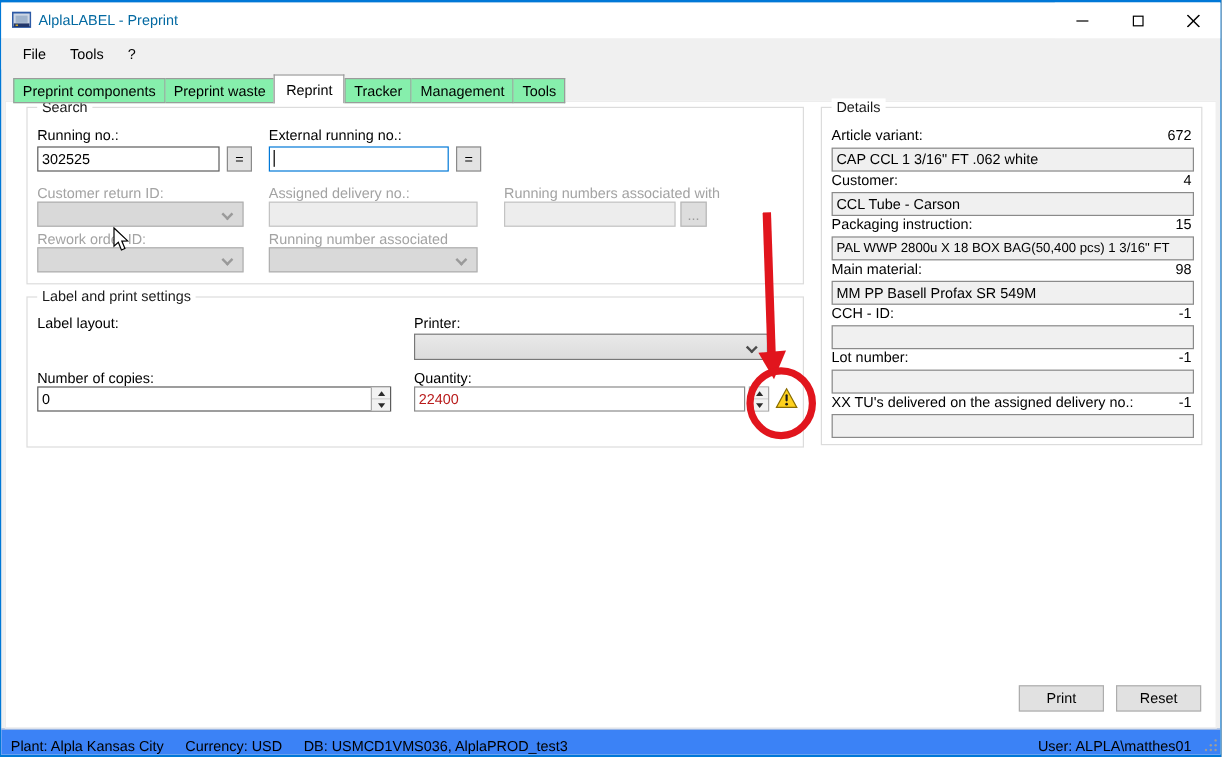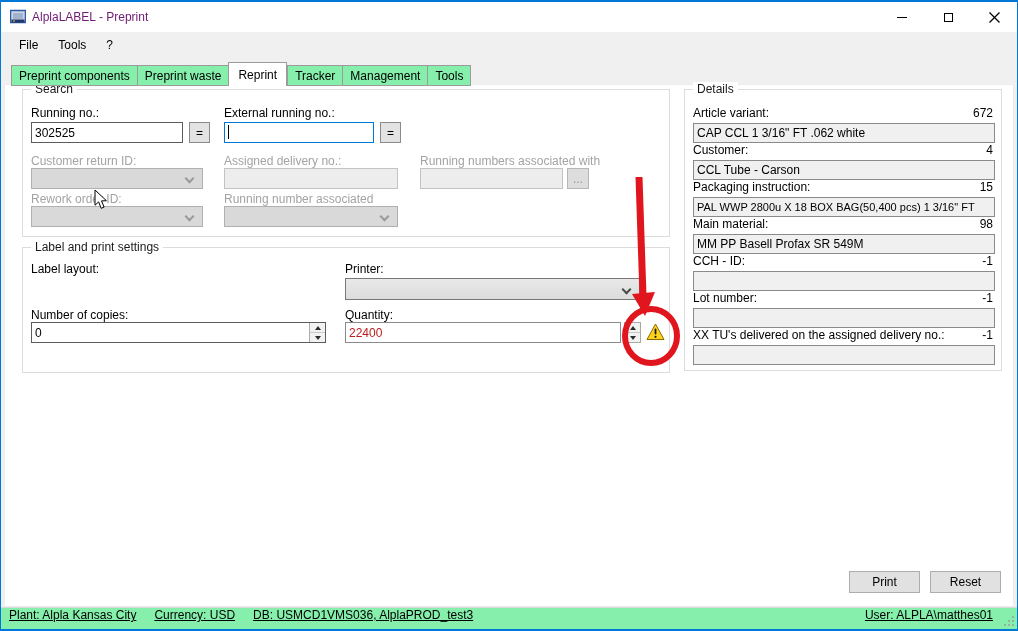--- a/index.html
+++ b/index.html
@@ -6,21 +6,21 @@
   html,body { background:#888; }
   body { font-family:"Liberation Sans", sans-serif; font-size:12px; color:#000; }
   .window {
     position:relative; width:1018px; height:631px; overflow:hidden;
     background:#f0f0f0;
     border:1px solid #0078d7; border-top-width:2px; border-bottom-width:2px;
   }
   
   .titlebar { position:absolute; top:0; left:0; right:0; height:30px; background:#ffffff; display:flex; align-items:center; }
   .app-icon { width:16px; height:16px; margin:0 6px 0 9px; }
-  .title-text { font-size:12px; color:#701a75; }
+  .title-text { font-size:12px; color:#0369a1; }
   .win-btns { position:absolute; right:0; top:0; height:30px; display:flex; }
   .win-btn { width:46px; height:30px; display:flex; align-items:center; justify-content:center; background:#fff; }
   .glyph-min { width:10px; height:1px; background:#000; display:block; }
   .glyph-max { width:9px; height:9px; border:1px solid #000; display:block; }
   
   .menubar { position:absolute; top:30px; left:0; right:0; height:26px; background:#f0f0f0; display:flex; align-items:center; padding-left:8px; }
   .menu-item { padding:4px 10px; }
   
   .tabstrip { position:absolute; top:60px; left:10px; height:24px; display:flex; align-items:flex-end; z-index:3; }
   .tab { height:21px; padding:0 7px; display:flex; align-items:center; background:#86efac; border:1px solid #9b9b9b; border-left-width:0; white-space:nowrap; }
@@ -51,21 +51,21 @@
   .numeric { position:absolute; height:21px; border:1px solid #5c5c5c; background:#fff; }
   .numeric input { position:absolute; left:0; top:0; bottom:0; width:calc(100% - 17px); border:none; outline:none; padding:0 3px; font-family:"Liberation Sans",sans-serif; font-size:12px; background:transparent; }
   .numeric .inner-spin { position:absolute; right:0; top:0; bottom:0; width:16px; border-left:1px solid #ababab; display:flex; flex-direction:column; background:#f2f2f2; }
   .caret { position:absolute; width:1px; height:14px; background:#000; }
   
   .d-count { position:absolute; right:8px; text-align:right; color:#000; }
   .d-box { position:absolute; left:8px; width:302px; height:20px; background:#f0f0f0; border:1px solid #8a8a8a; display:flex; align-items:center; padding:0 3px; color:#000; white-space:nowrap; overflow:hidden; }
   
   .btn { position:absolute; width:71px; height:22px; background:#e1e1e1; border:1px solid #adadad; display:flex; align-items:center; justify-content:center; color:#000; }
   
-  .statusbar { position:absolute; left:0; right:0; bottom:0; height:22px; background:#86efac; border-top:1px solid #dadada; display:flex; align-items:flex-start; padding:0 8px;text-decoration:underline; }
+  .statusbar { position:absolute; left:0; right:0; bottom:0; height:22px; background:#3b82f6; border-top:1px solid #dadada; display:flex; align-items:flex-end; padding:0 8px; }
   .sb-item { margin-right:18px; white-space:nowrap; }
   .sb-right { margin-left:auto; margin-right:16px; white-space:nowrap; }
   .grip { position:absolute; right:2px; bottom:2px; }
   
   .overlay { position:absolute; inset:0; pointer-events:none; z-index:5; }
   .cursor { position:absolute; left:89px; top:104px; z-index:6; pointer-events:none; }
   .warn { position:absolute; }
 </style>
 </head>
 <body>

